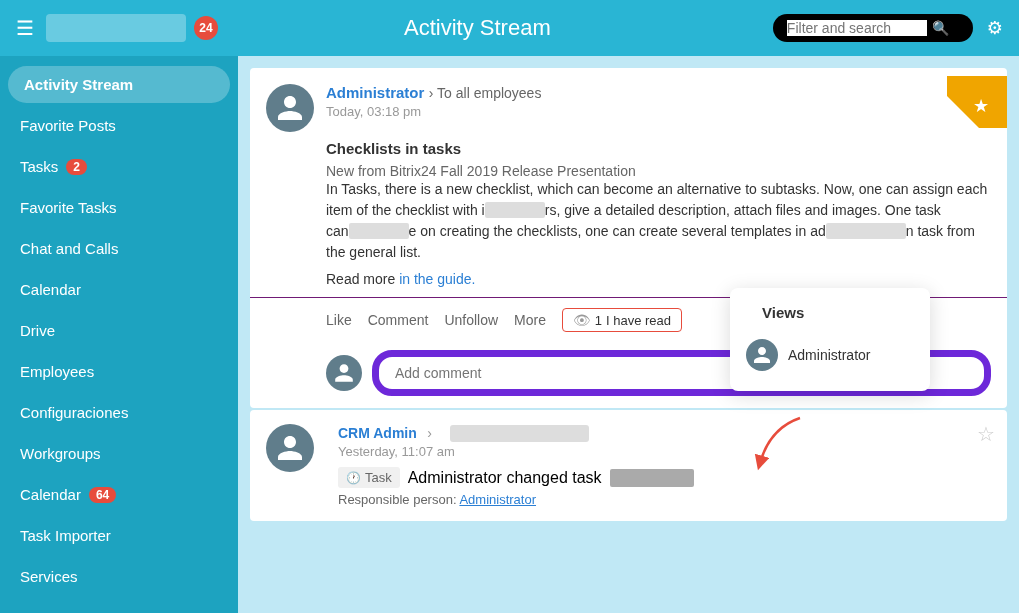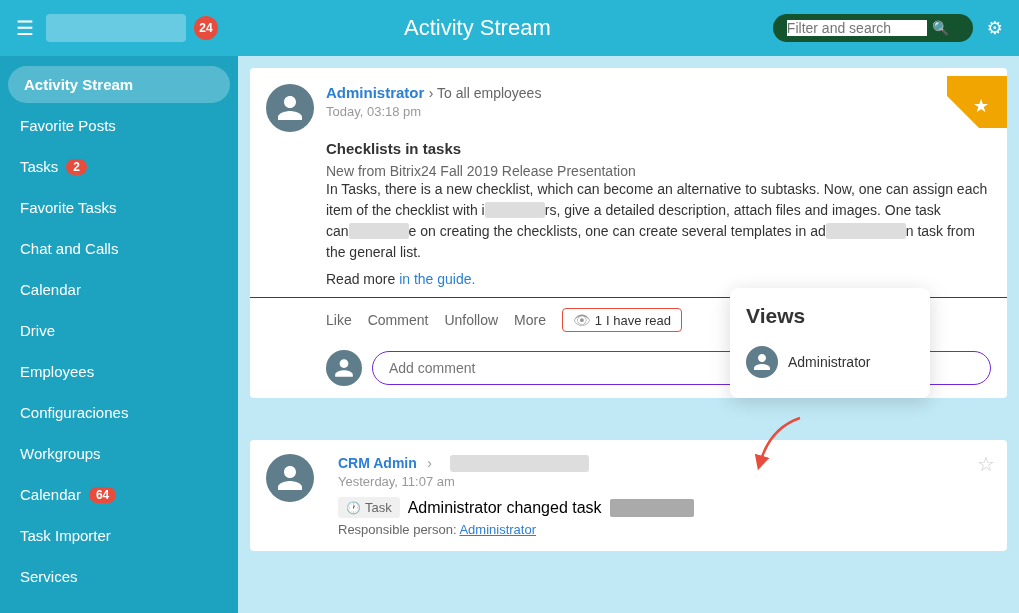--- a/index.html
+++ b/index.html
@@ -12,21 +12,21 @@
       align-items: center;
       padding: 0 16px;
       height: 56px;
       flex-shrink: 0;
     }
     .header-menu-icon { color: white; font-size: 20px; cursor: pointer; margin-right: 12px; }
     .header-logo { background: rgba(255,255,255,0.3); border-radius: 4px; width: 140px; height: 28px; margin-right: 8px; }
     .header-count { background: #e74c3c; color: white; border-radius: 50%; width: 24px; height: 24px; display: flex; align-items: center; justify-content: center; font-size: 12px; font-weight: bold; margin-right: 24px; }
     .header-title { color: white; font-size: 22px; font-weight: 300; flex: 1; text-align: center; margin-right: 60px; }
     .search-bar {
-      background: #14532d; border-radius: 20px; display: flex; align-items: center; padding: 6px 14px; width: 200px;
+      background: #000000; border-radius: 20px; display: flex; align-items: center; padding: 6px 14px; width: 200px;
     }
     .search-bar input { border: none; outline: none; font-size: 14px; color: #999; width: 140px; }
     .search-icon { color: #999; font-size: 14px; margin-left: 6px; }
     .settings-icon { color: white; font-size: 18px; margin-left: 14px; cursor: pointer; }
 
     
     .main-layout { display: flex; flex: 1; overflow: hidden; }
 
     
     .sidebar {
@@ -176,44 +176,44 @@
       border-radius: 50%;
       background: #607d8b;
       display: flex;
       align-items: center;
       justify-content: center;
       flex-shrink: 0;
     }
     .commenter-avatar svg { width: 22px; height: 22px; fill: white; }
     .comment-input {
       flex: 1;
-      border: 1px solid #6d28d9;
+      border: 7px solid #6d28d9;
       border-radius: 20px;
       padding: 8px 16px;
       font-size: 14px;
       color: #999;
       outline: none;
     }
 
     
     .views-popup {
       position: absolute;
       background: white;
       border-radius: 8px;
       box-shadow: 0 4px 20px rgba(0,0,0,0.15);
       padding: 12px 0;
       width: 200px;
       left: 480px;
       top: 220px;
       z-index: 100;
     }
     .views-popup-title {
-      padding: 4px 16px 10px;
+      padding: 4px 32px 10px;
       font-weight: bold;
-      font-size: 21px;
+      font-size: 15px;
       color: #333;
     }
     .views-popup-item {
       display: flex;
       align-items: center;
       gap: 10px;
       padding: 8px 16px;
     }
     .views-popup-avatar {
       width: 32px;
@@ -238,21 +238,20 @@
 
     
     .post-card-2 {
       background: white;
       border-radius: 4px;
       padding: 14px 16px;
       display: flex;
       align-items: flex-start;
       gap: 12px;
       position: relative;
-      margin-top: 40px;
     }
     .post2-meta { flex: 1; }
     .post2-author { color: #2b7fd4; font-weight: bold; font-size: 14px; }
     .post2-recipient { color: #aaa; background: #ddd; border-radius: 3px; font-size: 13px; display: inline-block; padding: 1px 8px; margin-left: 8px; }
     .post2-time { color: #999; font-size: 13px; margin-top: 2px; }
     .task-line {
       display: flex;
       align-items: center;
       gap: 8px;
       margin-top: 8px;

